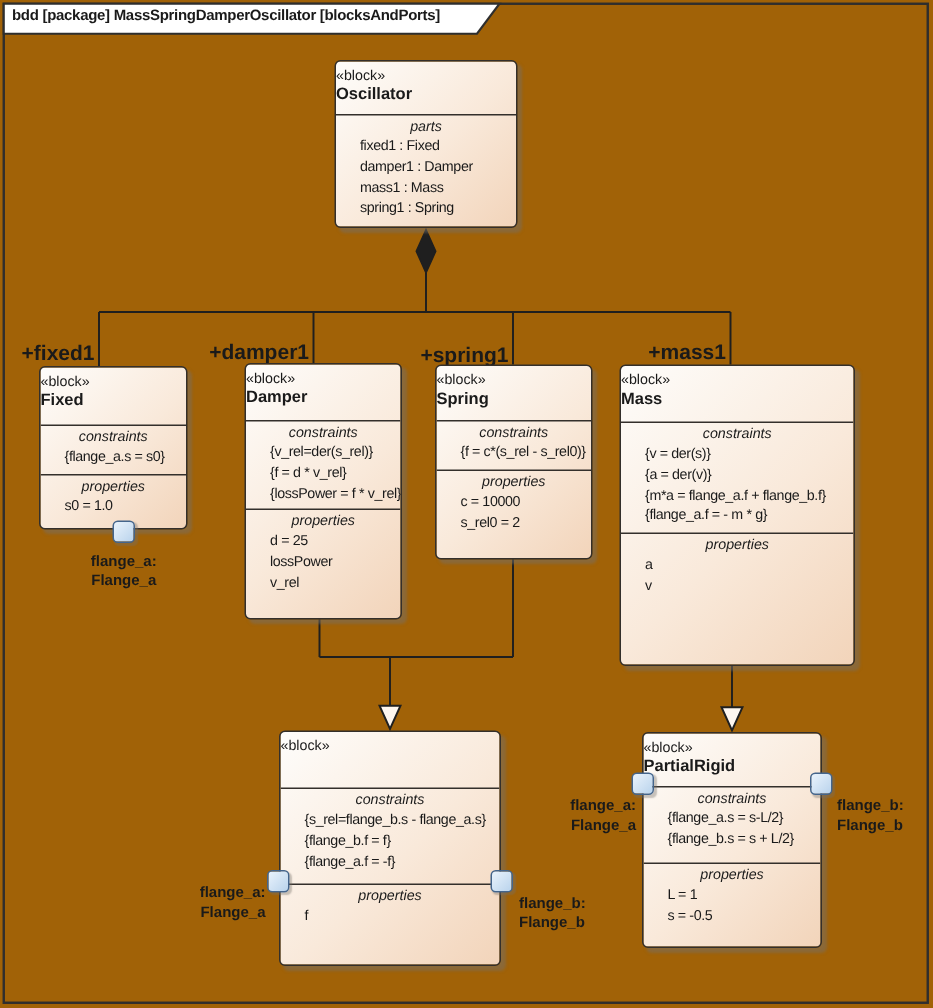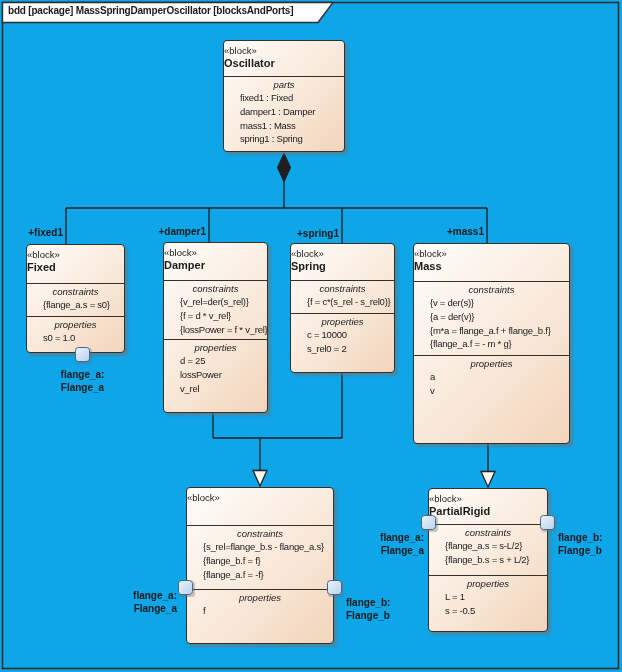--- a/index.html
+++ b/index.html
@@ -1,16 +1,16 @@
 <!DOCTYPE html>
 <html style="--block-fill-light: #fefdfb; --block-fill-dark: #f2d4ba; --block-border: #332f2b; --port-fill-light: #eaf3fc; --port-fill-dark: #b9d3ec; --port-border: #44658c; --connector: #1f1f1f;"><head>
 <meta charset="utf-8">
 <style>
   html,body{margin:0;padding:0;background:#fff;}
-  .canvas{position:relative;width:622px;height:672px;background:#0ea5e9;
+  .canvas{position:relative;width:622px;height:672px;background:#a16207;
     font-family:"Liberation Sans","DejaVu Sans",sans-serif;color:#1a1a1a;overflow:hidden;}
   svg.overlay{position:absolute;left:0;top:0;z-index:1;}
   .frame-title{position:absolute;left:8px;top:5px;z-index:4;font-size:10px;font-weight:bold;
     letter-spacing:-0.2px;white-space:nowrap;}
   .block{position:absolute;box-sizing:border-box;z-index:2;
     border:1.2px solid var(--block-border,#332f2b);border-radius:4px;
     background:linear-gradient(135deg,var(--block-fill-light,#fefdfb) 0%,#f9e9da 55%,var(--block-fill-dark,#f2d4ba) 100%);
     box-shadow:3px 3px 2px rgba(118,112,106,0.5);
     display:flex;flex-direction:column;overflow:hidden;}
   .comp{box-sizing:border-box;padding-top:1px;}
@@ -18,21 +18,21 @@
   .comp.grow{flex:1;}
   .name-comp{text-align:left;padding-top:4px;}
   .stereotype{font-size:9.5px;line-height:12px;}
   .block-name{font-size:11px;font-weight:bold;line-height:13px;}
   .comp-label{font-style:italic;text-align:center;font-size:9.5px;line-height:13px;}
   .line{font-size:9.5px;line-height:13.8px;padding-left:16px;white-space:nowrap;letter-spacing:-0.25px;}
   .port{position:absolute;width:15px;height:15px;box-sizing:border-box;z-index:3;
     border:1.2px solid var(--port-border,#44658c);border-radius:3.5px;
     background:linear-gradient(135deg,var(--port-fill-light,#eaf3fc) 0%,var(--port-fill-dark,#b9d3ec) 100%);
     box-shadow:1.5px 1.5px 1px rgba(118,112,106,0.4);}
-  .role-label{position:absolute;z-index:2;font-size:10px;font-weight:bold;text-align:right;white-space:nowrap;}
+  .role-label{position:absolute;z-index:2;font-size:14px;font-weight:bold;text-align:right;white-space:nowrap;}
   .port-label{position:absolute;z-index:3;font-size:10px;font-weight:bold;line-height:12.5px;white-space:nowrap;}
   .port-label.center{text-align:center;}
   .port-label.right{text-align:right;}
 </style>
 </head>
 <body>
 
 <div class="canvas">
 
   <svg class="overlay" width="622" height="672" viewBox="0 0 622 672">

